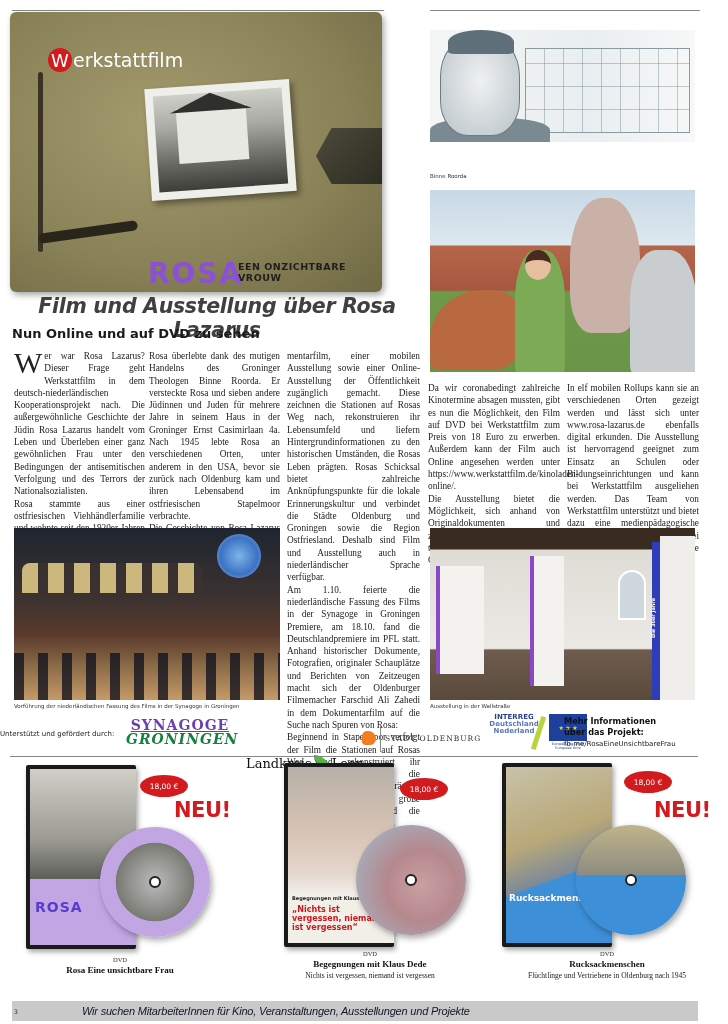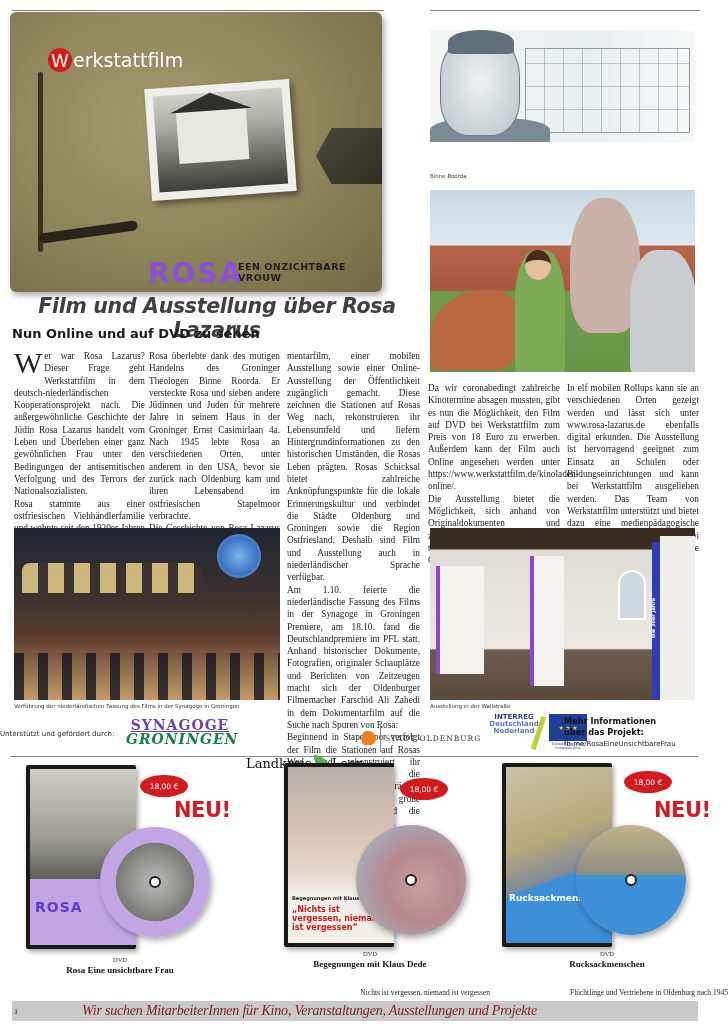--- a/index.html
+++ b/index.html
@@ -88,27 +88,27 @@
   .dvd { position: absolute; }
   .dvd .case { position: absolute; left: 0; top: 0; width: 110px; height: 184px; background: #1a1a1a; border-radius: 2px; box-shadow: 2px 3px 5px rgba(0,0,0,0.35); }
   .dvd .cover { position: absolute; left: 4px; top: 4px; width: 106px; height: 176px; overflow: hidden; }
   .dvd .disc { position: absolute; width: 110px; height: 110px; border-radius: 50%; box-shadow: 2px 3px 6px rgba(0,0,0,0.35); overflow: hidden; }
   .dvd .hole { position: absolute; left: 49px; top: 49px; width: 12px; height: 12px; border-radius: 50%; background: #fff; border: 2px solid #222; }
   .price { position: absolute; width: 48px; height: 22px; border-radius: 50%; background: #d11b1f; color: #fff; font-family: "DejaVu Sans", sans-serif; font-size: 7.5px; display: flex; align-items: center; justify-content: center; }
   .neu { position: absolute; font-family: "DejaVu Sans", sans-serif; font-weight: bold; font-size: 21px; color: #d11b1f; letter-spacing: -0.5px; text-align: right; }
   .dvd-title { position: absolute; text-align: center; font-family: Liberation Serif, serif; }
   .dvd-title .k { font-size: 6.5px; color: #333; display: block; }
   .dvd-title .t { font-size: 9px; font-weight: bold; color: #111; display: block; margin-top: 2px; }
-  .dvd-title .s { font-size: 7.5px; color: #222; display: block; margin-top: 19px; text-align: right; }
+  .dvd-title .s { font-size: 7.5px; color: #222; display: block; margin-top: 2px; }
   .cover-label-rosa { position: absolute; left: 0; top: 110px; width: 106px; height: 66px; background: #c2a6e4; }
   .cover-label-rosa .n { position: absolute; left: 5px; top: 20px; font-family: "DejaVu Sans", sans-serif; font-size: 14px; font-weight: bold; color: #5a3bd0; letter-spacing: 1px; }
 
   .footer-bar { left: 12px; top: 1001px; width: 686px; height: 20px; background: #c9c9c9; display: flex; align-items: center; }
   .footer-bar .page { width: 70px; padding-left: 2px; font-family: "DejaVu Sans", sans-serif; font-size: 6px; color: #333; }
-  .footer-bar .msg { font-family: Liberation Serif, serif; font-style: italic; font-size: 14px; color: #7f1d1d; letter-spacing: -0.2px; }
+  .footer-bar .msg { font-family: Liberation Sans, sans-serif; font-style: italic; font-size: 11px; color: #0f172a; letter-spacing: -0.2px; }
 </style>
 </head>
 <body>
 
 <div class="topline" style="left:12px;width:372px;"></div>
 <div class="topline" style="left:430px;width:270px;"></div>
 
 <div class="abs hero">
   <div class="spine"></div>
   <div class="tassel"></div>

